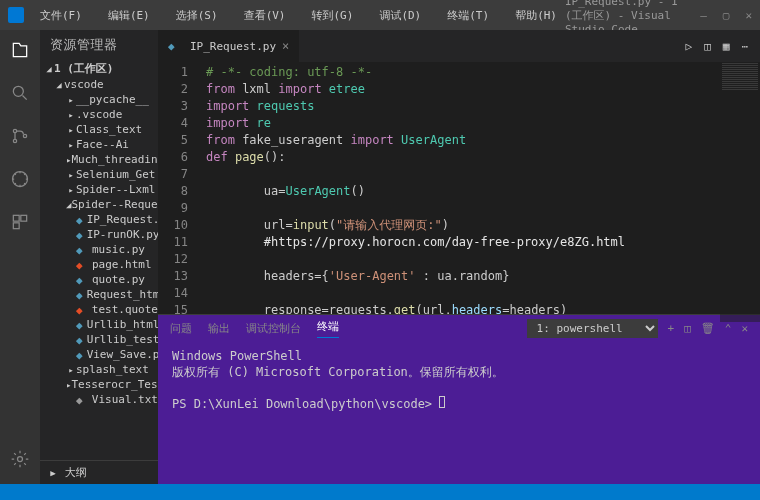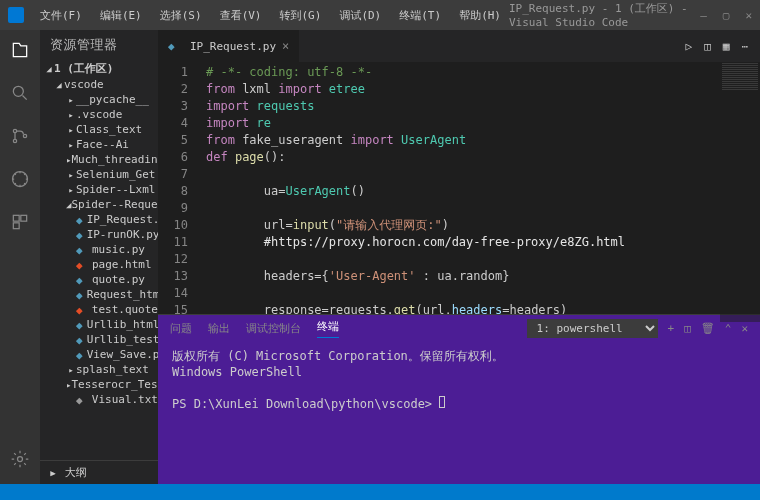--- a/index.html
+++ b/index.html
@@ -1,19 +1,19 @@
 <!DOCTYPE html>
 <html><head>
 <meta charset="utf-8">
 <style>
 *{margin:0;padding:0;box-sizing:border-box;font-family:"Segoe UI",Consolas,monospace}
 body{width:760px;height:500px;background:#1e1e1e;color:#ccc;font-size:11px;overflow:hidden;position:relative}
 .titlebar{height:30px;background:#3c3c3c;display:flex;align-items:center;padding:0 8px}
 .title-logo{width:16px;height:16px;background:#0078d4;border-radius:2px;margin-right:8px}
-.menu{display:flex;gap:2px}
+.menu{display:flex;gap:10px}
 .menu span{padding:4px 8px;cursor:pointer}
 .title-text{flex:1;color:#999}
 .win-controls{display:flex;gap:16px;color:#888}
 .main{display:flex;height:454px}
 .activitybar{width:40px;background:#333;display:flex;flex-direction:column;align-items:center;padding-top:10px;gap:20px}
 .activitybar svg{width:20px;height:20px;stroke:#888;fill:none;stroke-width:1.5}
 .activitybar .active svg{stroke:#fff}
 .activitybar .bottom{margin-top:auto;margin-bottom:12px}
 .sidebar{width:118px;background:#252526;display:flex;flex-direction:column}
 .sidebar-title{padding:6px 10px;font-size:13px;color:#bbb;letter-spacing:.5px}
@@ -265,21 +265,21 @@
         <div class="panel-right">
           <select class="panel-select"><option>1: powershell</option></select>
           <span>+</span>
           <span>◫</span>
           <span>🗑</span>
           <span>⌃</span>
           <span>✕</span>
         </div>
       </div>
       <div class="terminal">
+        <div>Windows PowerShell</div>
         <div>版权所有 (C) Microsoft Corporation。保留所有权利。</div>
-        <div>Windows PowerShell</div>
         <br>
         <div><span>PS D:\XunLei Download\python\vscode&gt;</span> <span class="cursor"></span></div>
       </div>
     </div>
   </div>
 </div>
 <div class="statusbar"></div>
 
 </body></html>

